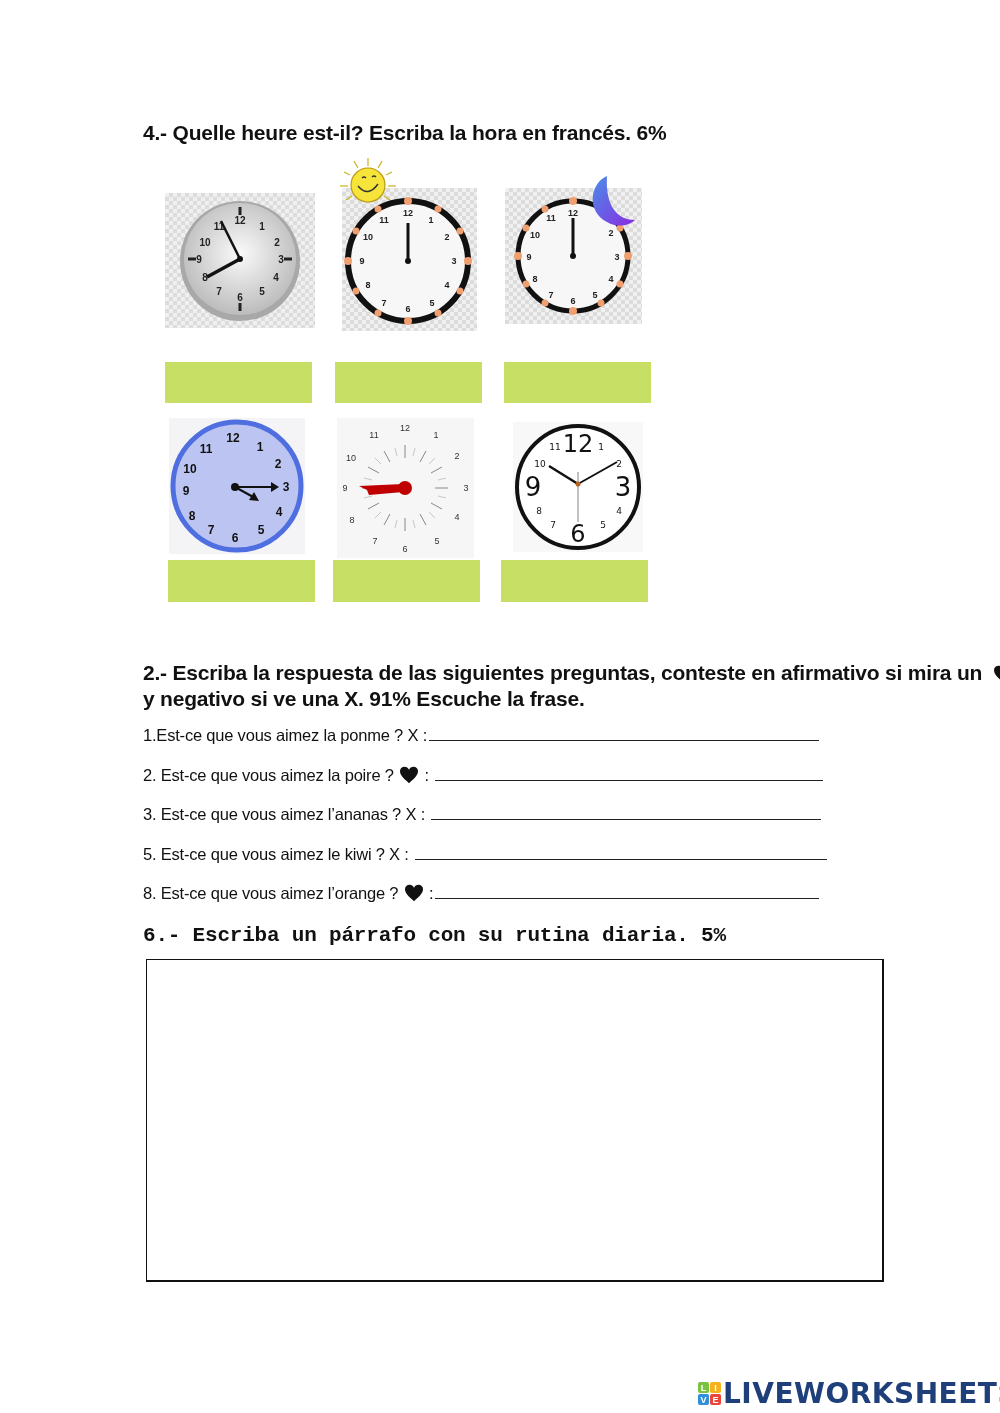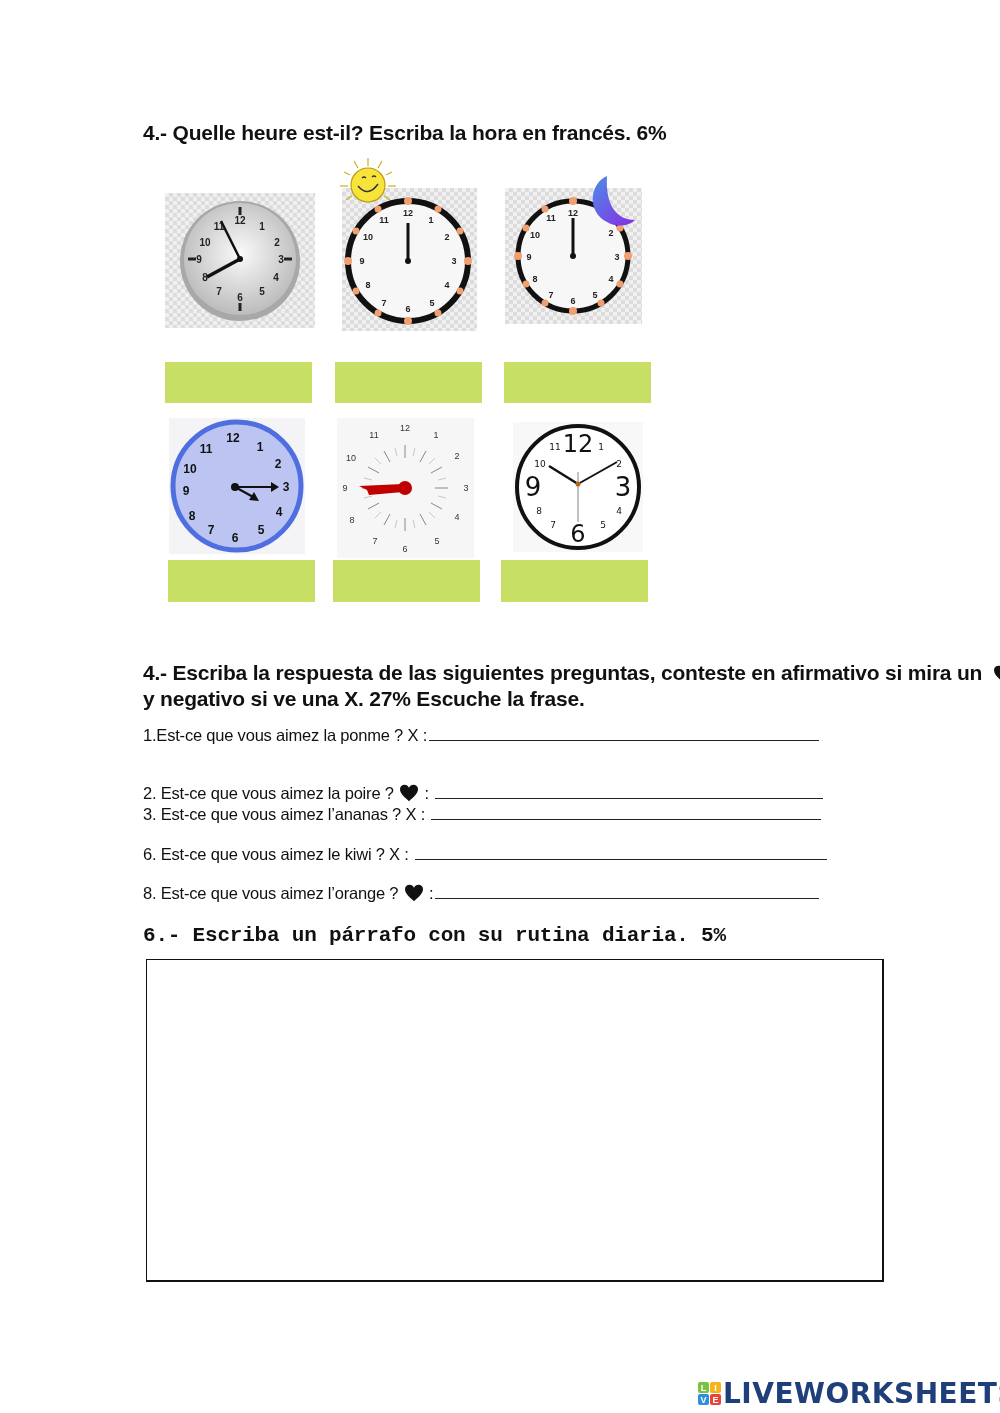--- a/index.html
+++ b/index.html
@@ -267,44 +267,44 @@
     <line x1="65" y1="50" x2="65" y2="100" stroke="#666" stroke-width="0.8"></line>
     <circle cx="65" cy="62" r="2.5" fill="#b5651d"></circle>
   </svg>
 </div>
 
 <div class="abs answer-box" style="left:168px; top:560px; width:147px; height:42px;"></div>
 <div class="abs answer-box" style="left:333px; top:560px; width:147px; height:42px;"></div>
 <div class="abs answer-box" style="left:501px; top:560px; width:147px; height:42px;"></div>
 
 <div class="abs heading" style="left:143px; top:661px; white-space:nowrap;">
-  <span>4.- Escriba la respuesta de las siguientes preguntas, conteste en afirmativo si mira un</span>
+  <span>2.- Escriba la respuesta de las siguientes preguntas, conteste en afirmativo si mira un</span>
   <svg class="heart" viewBox="0 0 24 22" style="margin-left:4px;">
       <path d="M12 21 C5 15 1 11 1 6.5 C1 3 3.5 1 6.5 1 C9 1 11 2.5 12 4.5 C13 2.5 15 1 17.5 1 C20.5 1 23 3 23 6.5 C23 11 19 15 12 21 Z" fill="#111"></path>
     </svg>
 </div>
-<div class="abs heading" style="left:143px; top:687px;">y negativo si ve una X. 27% Escuche la frase.</div>
+<div class="abs heading" style="left:143px; top:687px;">y negativo si ve una X. 91% Escuche la frase.</div>
 
 <div class="abs q" style="left:143px; top:726px;">
   <span>1.Est-ce que vous aimez la ponme ?  X :</span><span class="line" style="width:390px;"></span>
 </div>
 
-<div class="abs q" style="left:143px; top:766px;margin-top:18px;">
+<div class="abs q" style="left:143px; top:766px;">
   <span>2. Est-ce que vous aimez la poire ?</span>
   <svg class="heart" viewBox="0 0 24 22">
       <path d="M12 21 C5 15 1 11 1 6.5 C1 3 3.5 1 6.5 1 C9 1 11 2.5 12 4.5 C13 2.5 15 1 17.5 1 C20.5 1 23 3 23 6.5 C23 11 19 15 12 21 Z" fill="#111"></path>
     </svg><span> :</span> <span class="line" style="width:388px;"></span>
 </div>
 
 <div class="abs q" style="left:143px; top:805px;">
   <span>3. Est-ce que vous aimez l’ananas ? X :</span> <span class="line" style="width:390px;"></span>
 </div>
 
 <div class="abs q" style="left:143px; top:845px;">
-  <span>6. Est-ce que vous aimez le kiwi ? X :</span> <span class="line" style="width:412px;"></span>
+  <span>5. Est-ce que vous aimez le kiwi ? X :</span> <span class="line" style="width:412px;"></span>
 </div>
 
 <div class="abs q" style="left:143px; top:884px;">
   <span>8. Est-ce que vous aimez l’orange ?</span>
   <svg class="heart" viewBox="0 0 24 22">
       <path d="M12 21 C5 15 1 11 1 6.5 C1 3 3.5 1 6.5 1 C9 1 11 2.5 12 4.5 C13 2.5 15 1 17.5 1 C20.5 1 23 3 23 6.5 C23 11 19 15 12 21 Z" fill="#111"></path>
     </svg><span> :</span><span class="line" style="width:384px;"></span>
 </div>
 
 <div class="abs heading" style="left:143px; top:924px;font-family:Liberation Mono, monospace;">6.- Escriba un párrafo con su rutina diaria. 5%</div>

